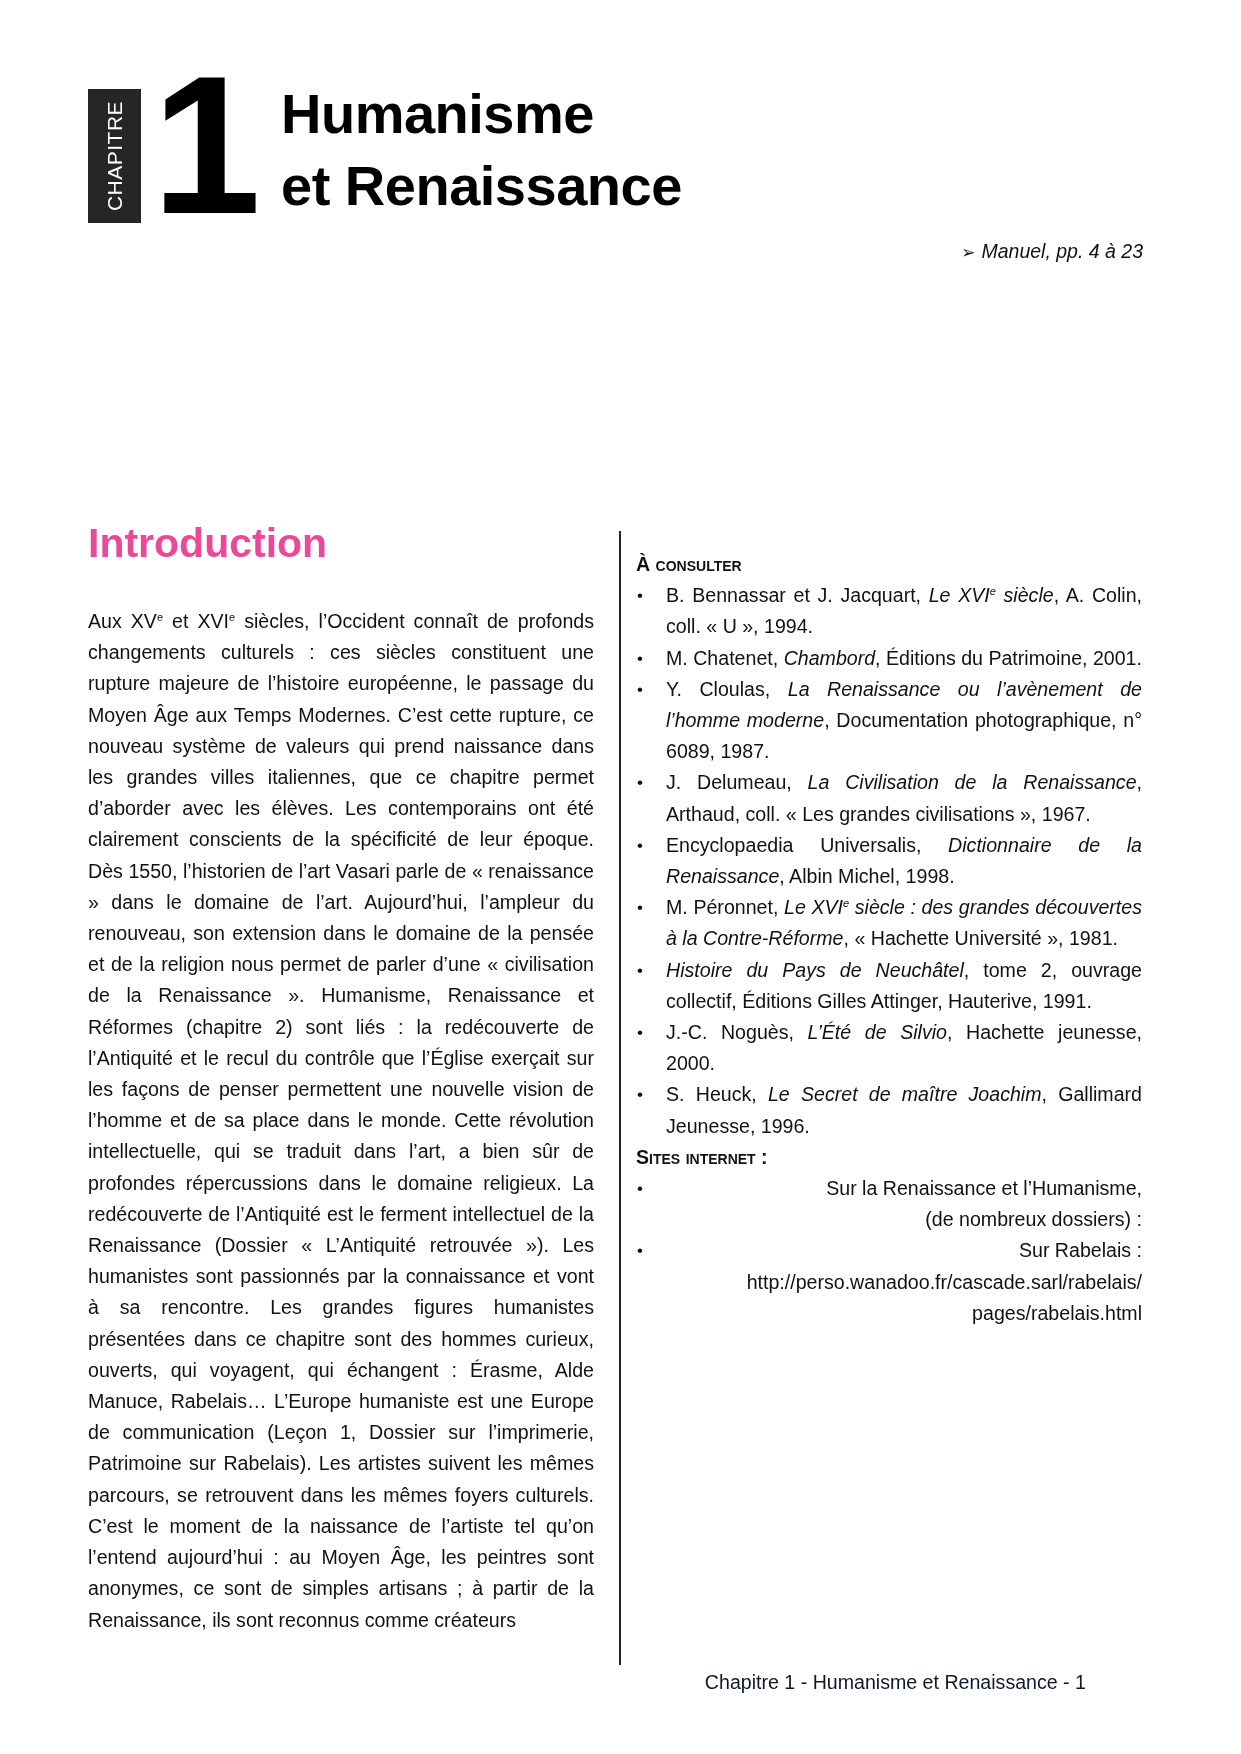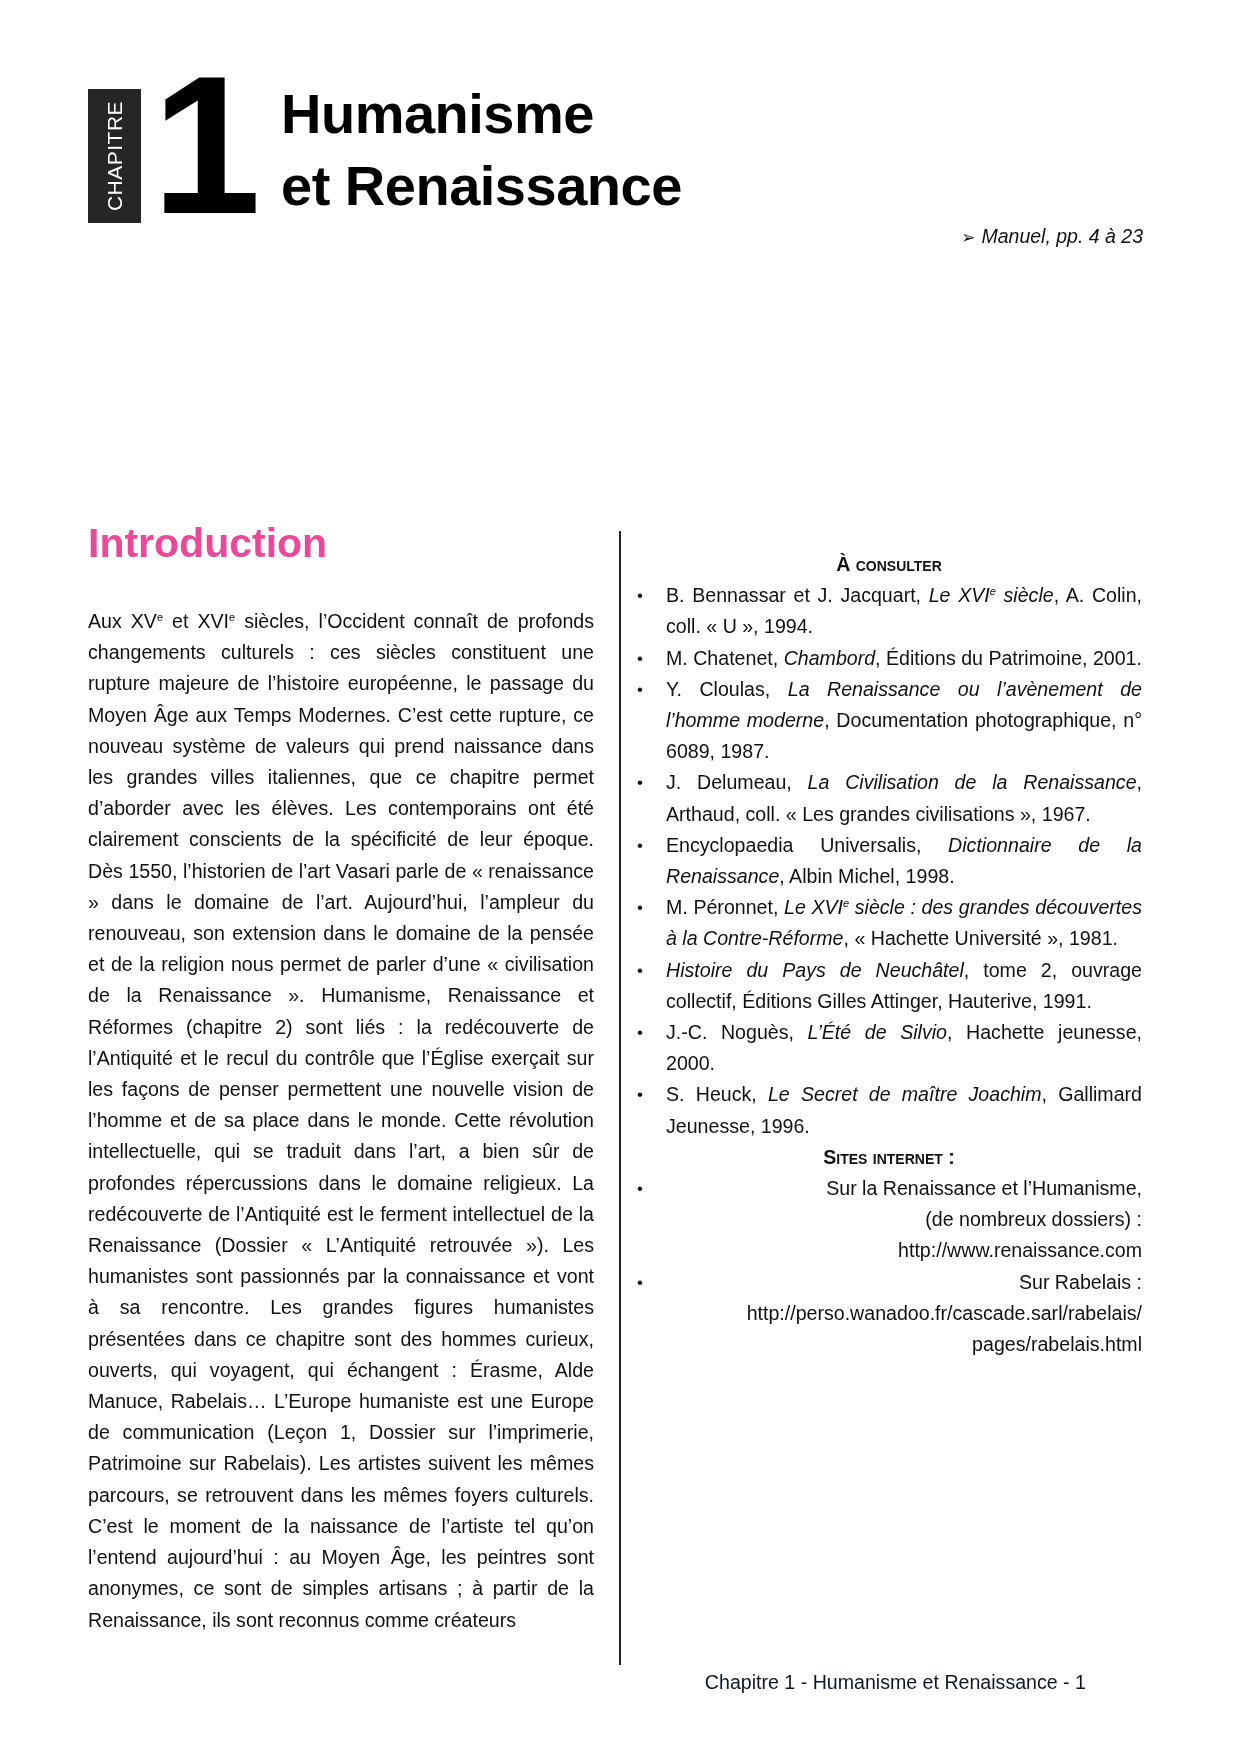--- a/index.html
+++ b/index.html
@@ -20,21 +20,21 @@
     position: absolute; left: 152px; top: 48px;
     font-size: 196px; font-weight: bold; line-height: 1; color: #000000;
     letter-spacing: -4px;
   }
   .chapter-title {
     position: absolute; left: 281px; top: 78px;
     font-size: 56px; font-weight: bold; line-height: 72px; color: #000000;
     letter-spacing: -0.5px;
   }
   .manual-ref {
-    position: absolute; right: 98px; top: 225px;
+    position: absolute; right: 98px; top: 240px;
     font-size: 19.5px; font-style: italic; color: #111111; text-align: right;
   }
   .manual-ref .arrow { font-style: normal; font-size: 17px; margin-right: 6px; }
 
   .col-left {
     position: absolute; left: 88px; top: 518px; width: 506px;
   }
   .col-right {
     position: absolute; left: 636px; top: 518px; width: 506px;
   }
@@ -46,21 +46,20 @@
     font-size: 41px; font-weight: bold; color: #ec4899; margin: 0;
     line-height: 50px; height: 88px;
   }
   .body-text {
     font-size: 19.6px; line-height: 31.2px; text-align: justify; margin: 0;
   }
   sup { font-size: 11px; line-height: 0; vertical-align: 7px; }
   .section-head {
     font-weight: bold; font-size: 19.6px; line-height: 31.2px; margin: 0;
     font-variant: small-caps;
-    text-align: center;
   }
   .section-head.first { margin-top: 31px; }
   ul.refs { list-style: none; margin: 0; padding: 0; }
   ul.refs li {
     position: relative; padding-left: 30px;
     font-size: 19.6px; line-height: 31.2px; text-align: justify;
   }
   ul.refs li .bullet {
     position: absolute; left: 1px; top: 0; font-size: 17px;
   }
@@ -110,21 +109,20 @@
     <li><span class="bullet">•</span><span>J.-C. Noguès, </span><i><span>L’Été de Silvio</span></i><span>, Hachette jeunesse, 2000.</span></li>
     <li><span class="bullet">•</span><span>S. Heuck, </span><i><span>Le Secret de maître Joachim</span></i><span>, Gallimard Jeunesse, 1996.</span></li>
   </ul>
 
   <p class="section-head">Sites internet :</p>
   <ul class="refs">
     <li>
         <span class="bullet">•</span>
       <span class="line">Sur la Renaissance et l’Humanisme,</span>
       <span class="line">(de nombreux dossiers) :</span>
-      <span class="line">http://www.renaissance.com</span>
     </li>
     <li>
         <span class="bullet">•</span>
       <span class="line">Sur Rabelais :</span>
       <span class="line">http://perso.wanadoo.fr/cascade.sarl/rabelais/</span>
       <span class="line">pages/rabelais.html</span>
     </li>
   </ul>
 </div>
 

